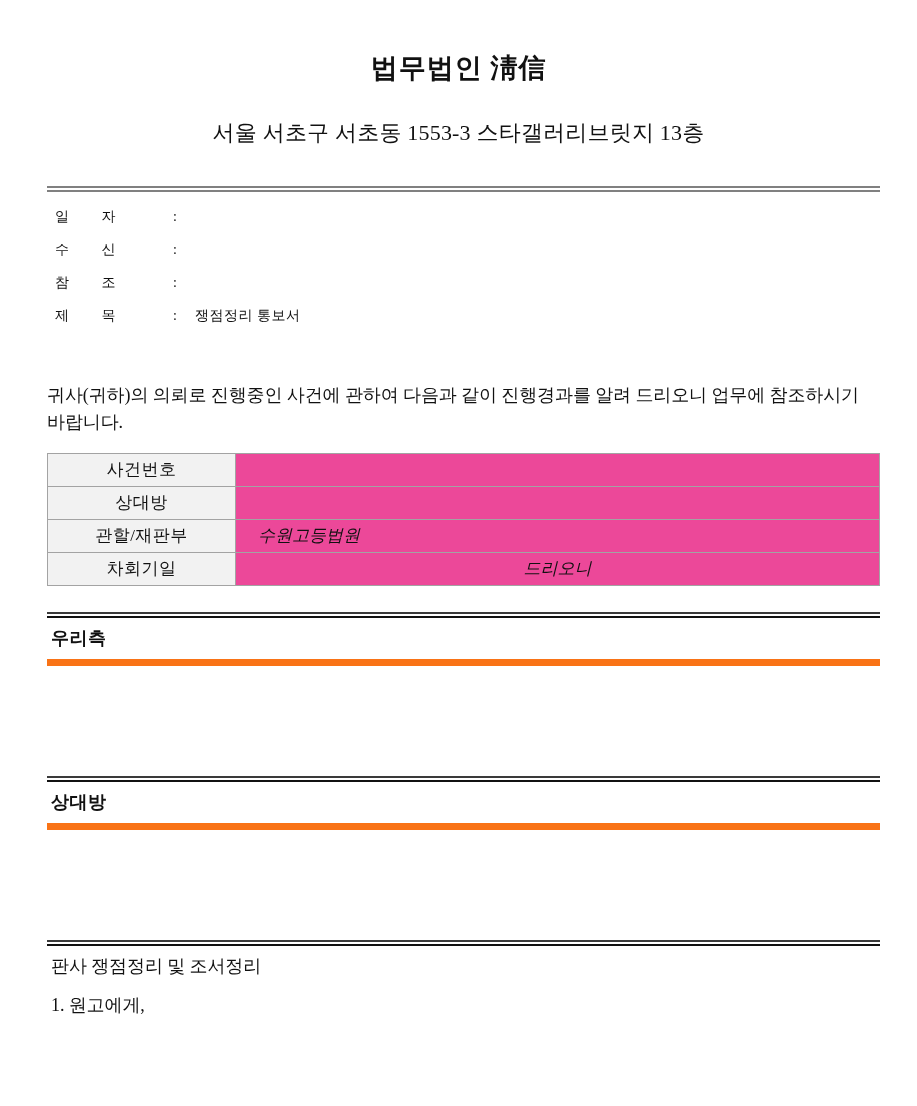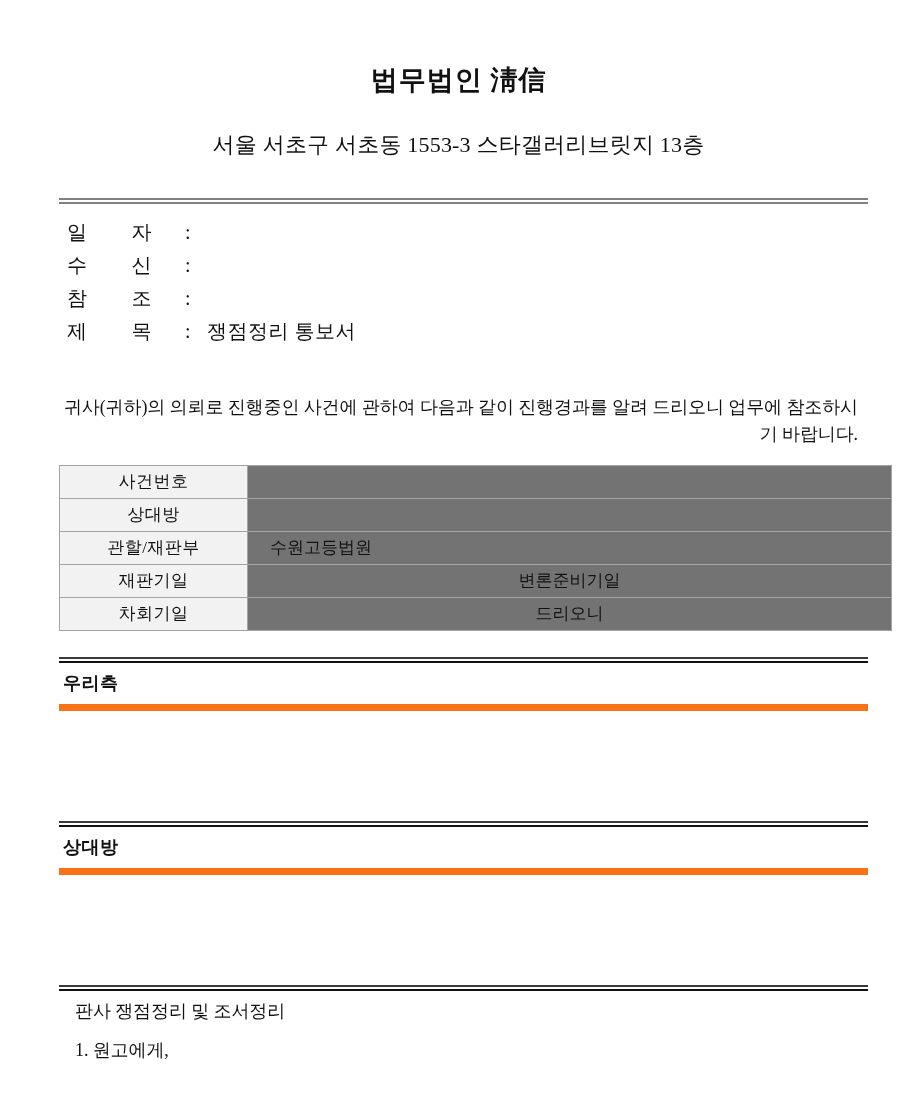--- a/index.html
+++ b/index.html
@@ -14,21 +14,21 @@
     font-family: "Liberation Serif", "DejaVu Serif", serif;
     color: #111111;
     overflow: hidden;
     position: relative;
   }
 
   .page {
     width: 917px;
     height: 1106px;
     box-sizing: border-box;
-    padding: 12px;
+    padding: 0;
     position: relative;
   }
 
   
   .letterhead {
     text-align: center;
     padding-top: 52px;
   }
   .firm-title {
     font-size: 27px;
@@ -66,21 +66,21 @@
     margin-top: 36px;
   }
 
   
   .meta-block {
     margin: 18px 0 0 55px;
   }
   .meta-row {
     display: flex;
     align-items: baseline;
-    font-size: 20px;
+    font-size: 14px;
     line-height: 1.0;
     height: 33px;
   }
   .meta-label {
     display: inline-block;
     width: 118px;
     letter-spacing: 0.5px;
     white-space: pre;
   }
   .meta-colon {
@@ -90,21 +90,20 @@
   .meta-value {
     letter-spacing: 0.5px;
   }
 
   
   .intro {
     margin: 40px 47px 0 47px;
     font-size: 18px;
     line-height: 1.45;
     letter-spacing: -0.1px;
-    text-align: right;
   }
 
   
   .info-table {
     margin: 18px 37px 0 47px;
     border-collapse: collapse;
     width: 833px;
     table-layout: fixed;
     border: 1px solid #1a1a1a;
   }
@@ -115,23 +114,24 @@
     padding: 0 10px;
     vertical-align: middle;
   }
   .info-table td.label-cell {
     width: 167px;
     background: #f2f2f2;
     text-align: center;
     letter-spacing: 0.5px;
   }
   .info-table td.value-cell {
-    background: #737373;
+    background: #ec4899;
     text-align: left;
     padding-left: 22px;
+    font-style: italic;
   }
   .info-table td.value-cell.center {
     text-align: center;
     padding-left: 10px;
   }
 
   
   .section {
     margin: 0 37px 0 47px;
   }
@@ -148,21 +148,21 @@
     border-bottom: 7px solid #f97316;
   }
   .section-body {
     font-size: 18px;
     line-height: 1.62;
     padding: 6px 0 0 4px;
     letter-spacing: -0.1px;
     min-height: 0;
   }
   .section-body p {
-    margin: 0 0 10px 12px;
+    margin: 0 0 10px 0;
   }
   .section-body p:last-child {
     margin-bottom: 0;
   }
   .spacer-ourside { height: 104px; }
   .spacer-otherside { height: 104px; }
 
   .sec-gap { height: 26px; }
 </style>
 </head>
@@ -210,24 +210,20 @@
         <td class="label-cell">사건번호</td>
         <td class="value-cell"></td>
       </tr>
       <tr>
         <td class="label-cell">상대방</td>
         <td class="value-cell"></td>
       </tr>
       <tr>
         <td class="label-cell">관할/재판부</td>
         <td class="value-cell">수원고등법원</td>
-      </tr>
-      <tr>
-        <td class="label-cell">재판기일</td>
-        <td class="value-cell center">변론준비기일</td>
       </tr>
       <tr>
         <td class="label-cell">차회기일</td>
         <td class="value-cell center">드리오니</td>
       </tr>
     </tbody>
   </table>
 
   <div class="sec-gap"></div>
 

